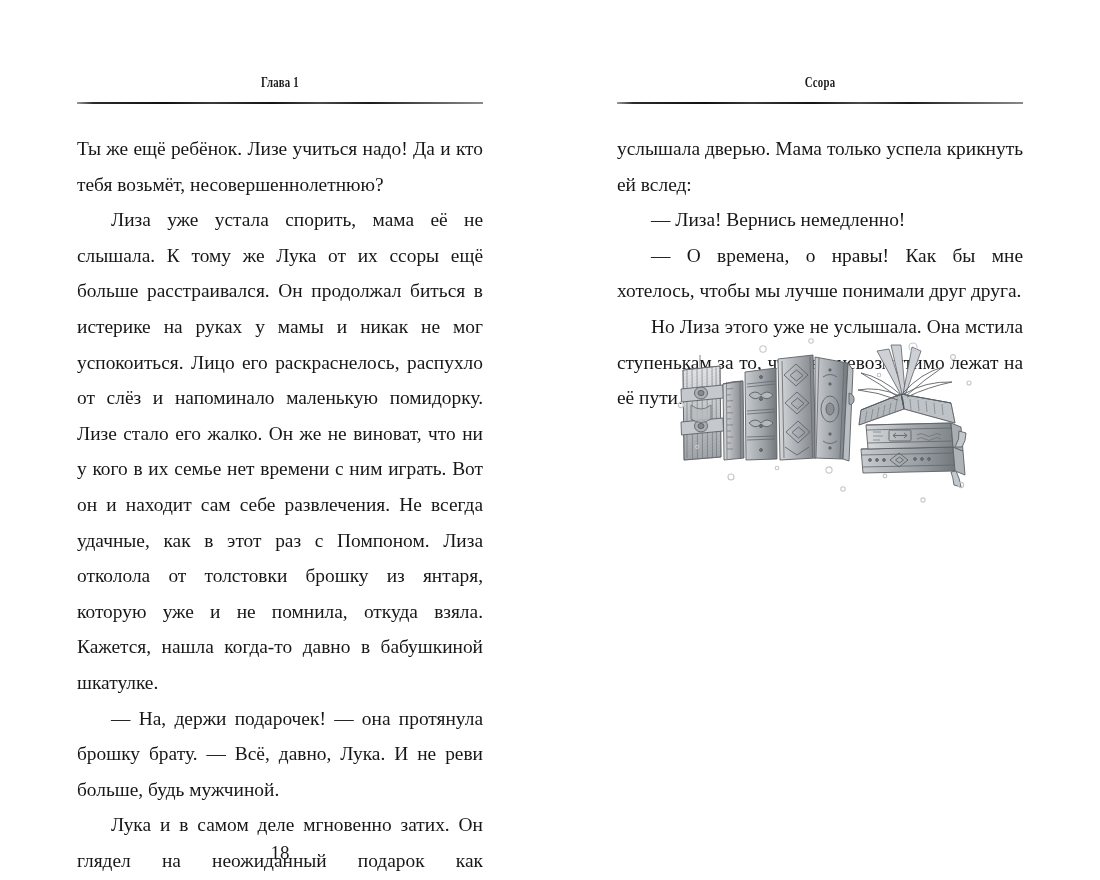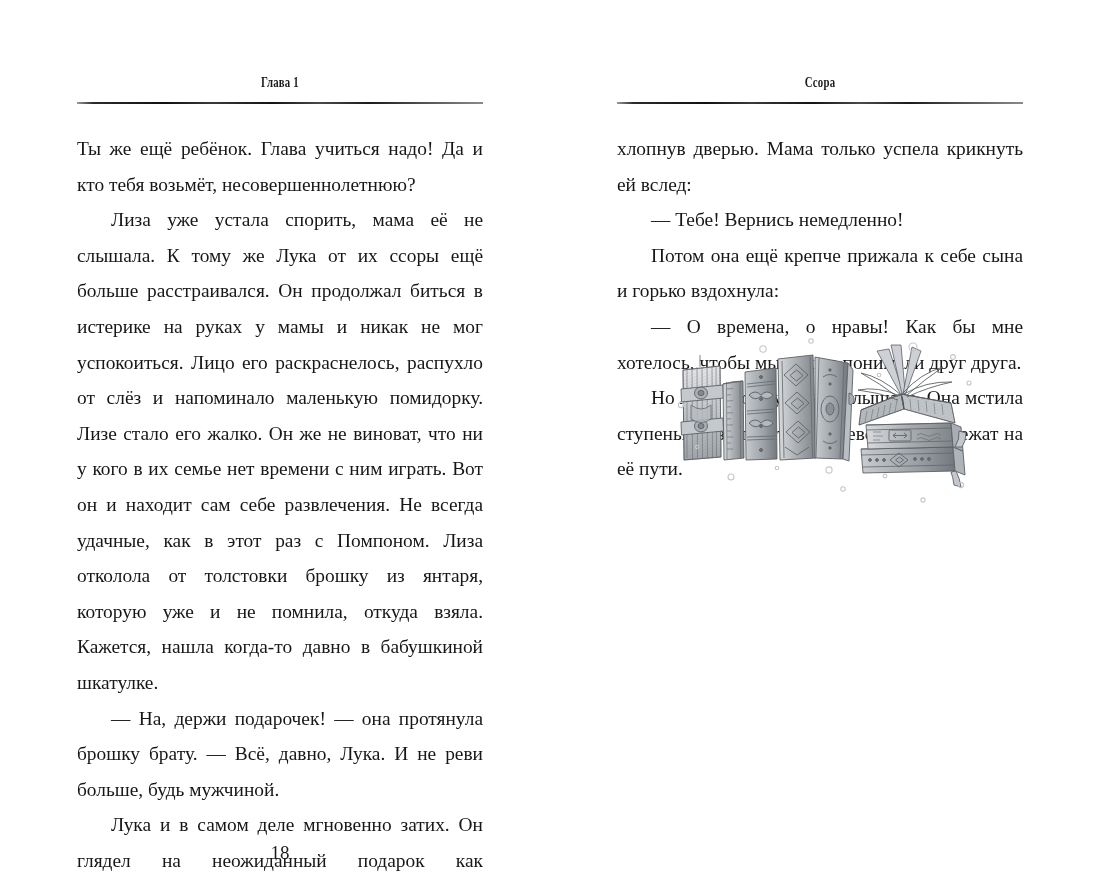--- a/index.html
+++ b/index.html
@@ -111,39 +111,38 @@
 
 <div class="spread">
 
   <div class="page page-left">
 
     <div class="runhead">Глава 1</div>
 
     <div class="rule"></div>
 
     <div class="body-text">
-      <p class="noindent">Ты же ещё ребёнок. Глава учиться надо! Да и кто тебя возьмёт, несовершеннолетнюю?</p>
+      <p class="noindent">Ты же ещё ребёнок. Лизе учиться надо! Да и кто тебя возьмёт, несовершеннолетнюю?</p>
       <p>Лиза уже устала спорить, мама её не слышала. К тому же Лука от их ссоры ещё больше расстраивался. Он продолжал биться в истерике на руках у мамы и никак не мог успокоиться. Лицо его раскраснелось, распухло от слёз и напоминало маленькую помидорку. Лизе стало его жалко. Он же не виноват, что ни у кого в их семье нет времени с ним играть. Вот он и находит сам себе развлечения. Не всегда удачные, как в этот раз с Помпоном. Лиза отколола от толстовки брошку из янтаря, которую уже и не помнила, откуда взяла. Кажется, нашла когда-то давно в бабушкиной шкатулке.</p>
       <p>— На, держи подарочек! — она протянула брошку брату. — Всё, давно, Лука. И не реви больше, будь мужчиной.</p>
       <p>Лука и в самом деле мгновенно затих. Он глядел на неожиданный подарок как заворожённый. А Лиза воспользовалась моментом и выскочила на площадку, громко</p>
     </div>
 
     <div class="folio">18</div>
   </div>
 
   <div class="page page-right">
 
     <div class="runhead">Ссора</div>
 
     <div class="rule"></div>
 
     <div class="body-text">
-      <p class="noindent">хлопнув дверью. Мама только успела крикнуть ей вслед:</p>
-      <p>— Тебе! Вернись немедленно!</p>
-      <p>Потом она ещё крепче прижала к себе сына и горько вздохнула:</p>
+      <p class="noindent">услышала дверью. Мама только успела крикнуть ей вслед:</p>
+      <p>— Лиза! Вернись немедленно!</p>
       <p>— О времена, о нравы! Как бы мне хотелось, чтобы мы лучше понимали друг друга.</p>
       <p>Но Лиза этого уже не услышала. Она мстила ступенькам за то, что они невозмутимо лежат на её пути.</p>
     </div>
 
     <div class="illustration">
       <svg viewBox="0 0 320 175" xmlns="http://www.w3.org/2000/svg">
         <defs>
           <linearGradient id="gSpine" x1="0" y1="0" x2="1" y2="0">
             <stop offset="0%" stop-color="#d9dbdd"></stop>
             <stop offset="45%" stop-color="#aeb2b6"></stop>

